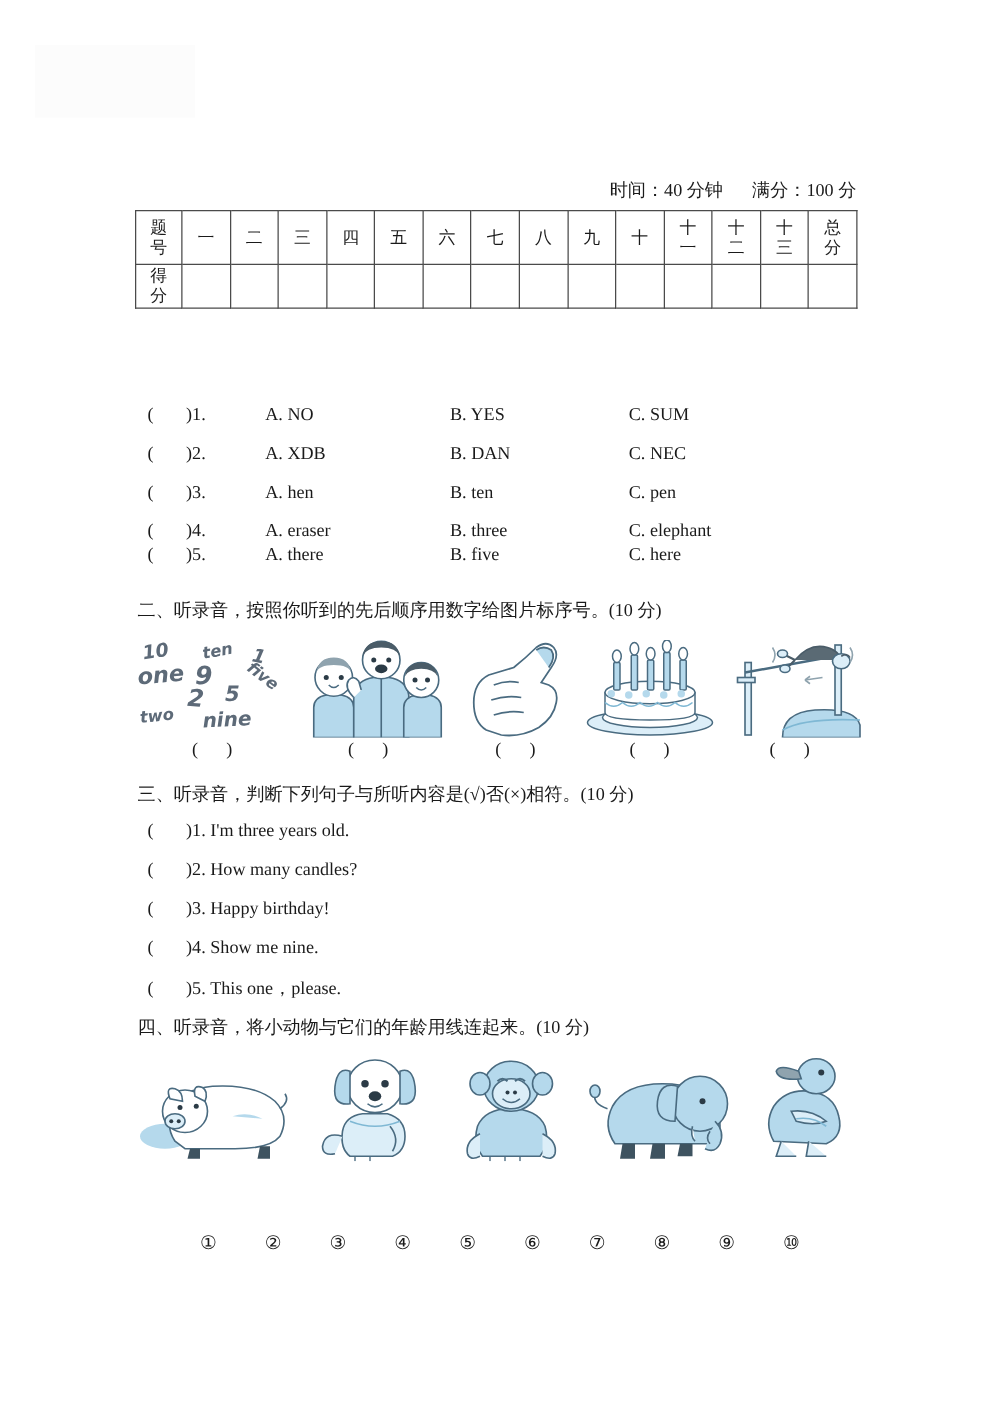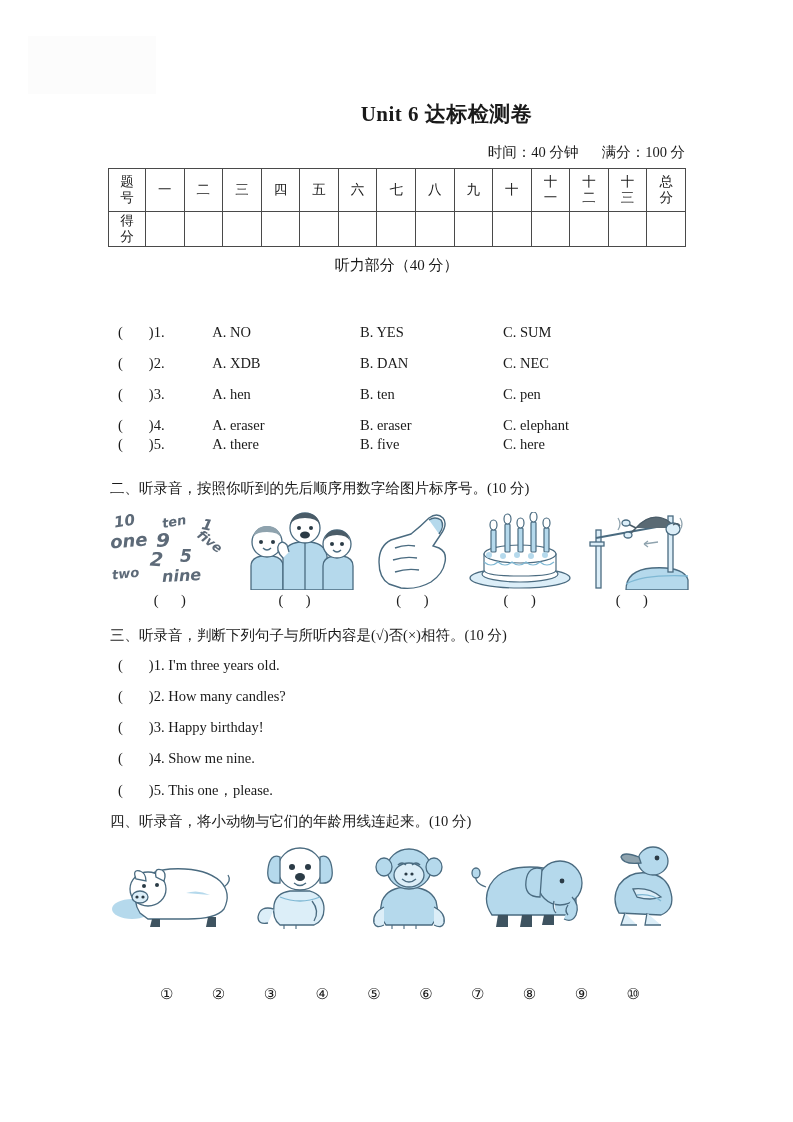--- a/index.html
+++ b/index.html
@@ -158,21 +158,20 @@
     font-weight: bold;
   }
 </style>
 </head>
 <body>
 
 <div class="page">
 
   <div class="watermark"></div>
 
-  <div class="doc-title">Unit 6 达标检测卷</div>
 
   <div class="meta-line">
     <span>时间：40 分钟</span>
     <span class="gapper"></span>
     <span>满分：100 分</span>
   </div>
 
   <table class="score-table">
     <tbody>
       <tr class="head-row">
@@ -235,21 +234,20 @@
         <td></td>
         <td></td>
         <td></td>
         <td></td>
         <td></td>
         <td></td>
       </tr>
     </tbody>
   </table>
 
-  <div class="part-title" style="top:256px;">听力部分（40 分）</div>
 
 
   <div class="qline" style="top:324px;">
     <span class="paren"><span>(</span><span class="sp"></span><span>)</span></span><span>1.</span>
     <span class="opt-a">A. NO</span>
     <span class="opt-b">B. YES</span>
     <span class="opt-c">C. SUM</span>
   </div>
   <div class="qline" style="top:355px;">
     <span class="paren"><span>(</span><span class="sp"></span><span>)</span></span><span>2.</span>
@@ -259,21 +257,21 @@
   </div>
   <div class="qline" style="top:386px;">
     <span class="paren"><span>(</span><span class="sp"></span><span>)</span></span><span>3.</span>
     <span class="opt-a">A. hen</span>
     <span class="opt-b">B. ten</span>
     <span class="opt-c">C. pen</span>
   </div>
   <div class="qline" style="top:417px;">
     <span class="paren"><span>(</span><span class="sp"></span><span>)</span></span><span>4.</span>
     <span class="opt-a">A. eraser</span>
-    <span class="opt-b">B. eraser</span>
+    <span class="opt-b">B. three</span>
     <span class="opt-c">C. elephant</span>
   </div>
   <div class="qline" style="top:436px;">
     <span class="paren"><span>(</span><span class="sp"></span><span>)</span></span><span>5.</span>
     <span class="opt-a">A. there</span>
     <span class="opt-b">B. five</span>
     <span class="opt-c">C. here</span>
   </div>
 
   <div class="sec-head" style="top:479px;">

